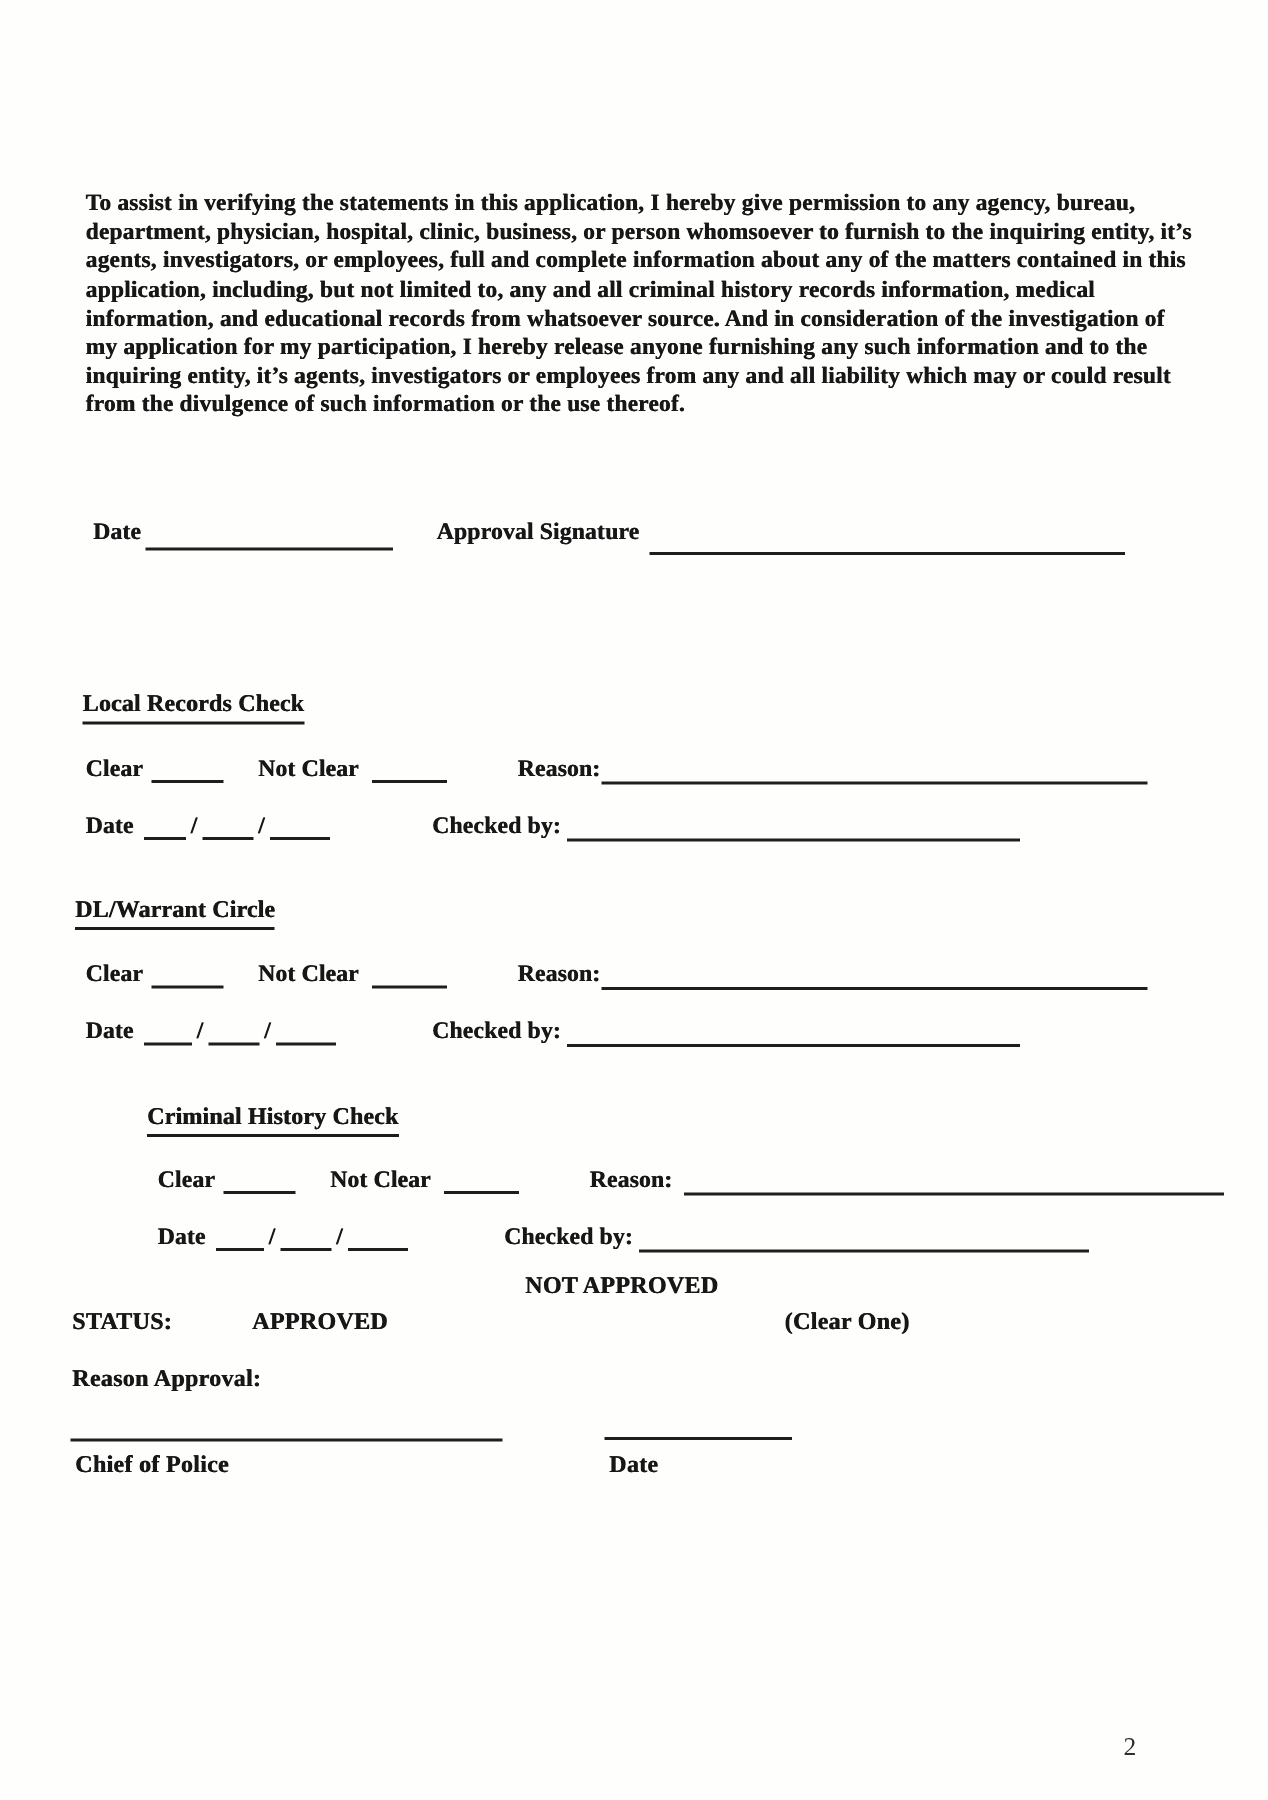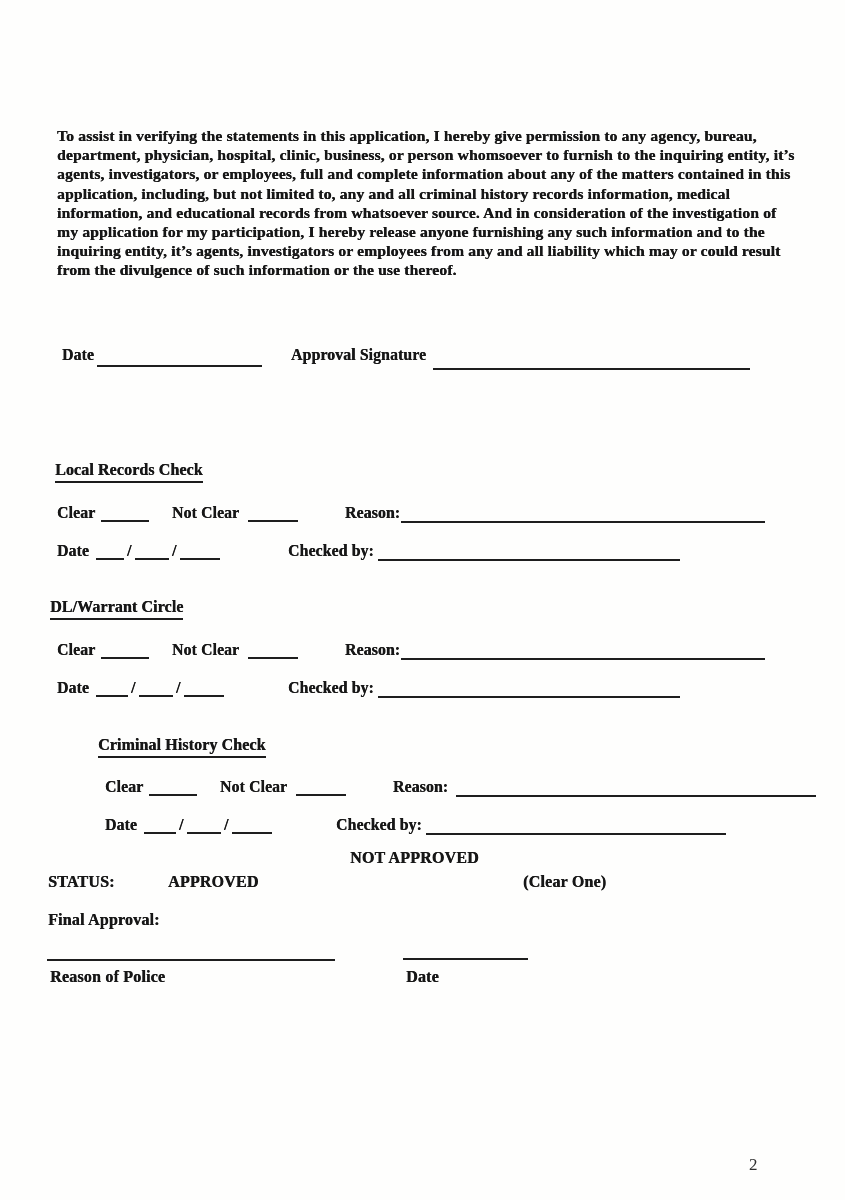--- a/index.html
+++ b/index.html
@@ -138,25 +138,25 @@
     <div class="hline" style="left:378px; top:97px; width:300px;"></div>
   </div>
 
   <div>
     <span class="abs status-lbl" style="left:48px; top:873px;">STATUS:</span>
     <span class="abs status-lbl" style="left:168px; top:873px;">APPROVED</span>
     <span class="abs status-lbl" style="left:350px; top:849px;">NOT APPROVED</span>
     <span class="abs status-lbl" style="left:523px; top:873px;">(Clear One)</span>
   </div>
 
-  <span class="abs status-lbl" style="left:48px; top:911px;">Final Approval:</span>
+  <span class="abs status-lbl" style="left:48px; top:911px;">Reason Approval:</span>
 
   <div>
     <div class="hline" style="left:47px; top:959px; width:288px; border-bottom-width:2.6px;"></div>
-    <span class="abs status-lbl" style="left:50px; top:968px;">Reason of Police</span>
+    <span class="abs status-lbl" style="left:50px; top:968px;">Chief of Police</span>
 
     <div class="hline" style="left:403px; top:958px; width:125px; border-bottom-width:2.6px;"></div>
     <span class="abs status-lbl" style="left:406px; top:968px;">Date</span>
   </div>
 
   <span class="abs pageno" style="left:749px; top:1155px;">2</span>
 
 </div>
 
 </body></html>

